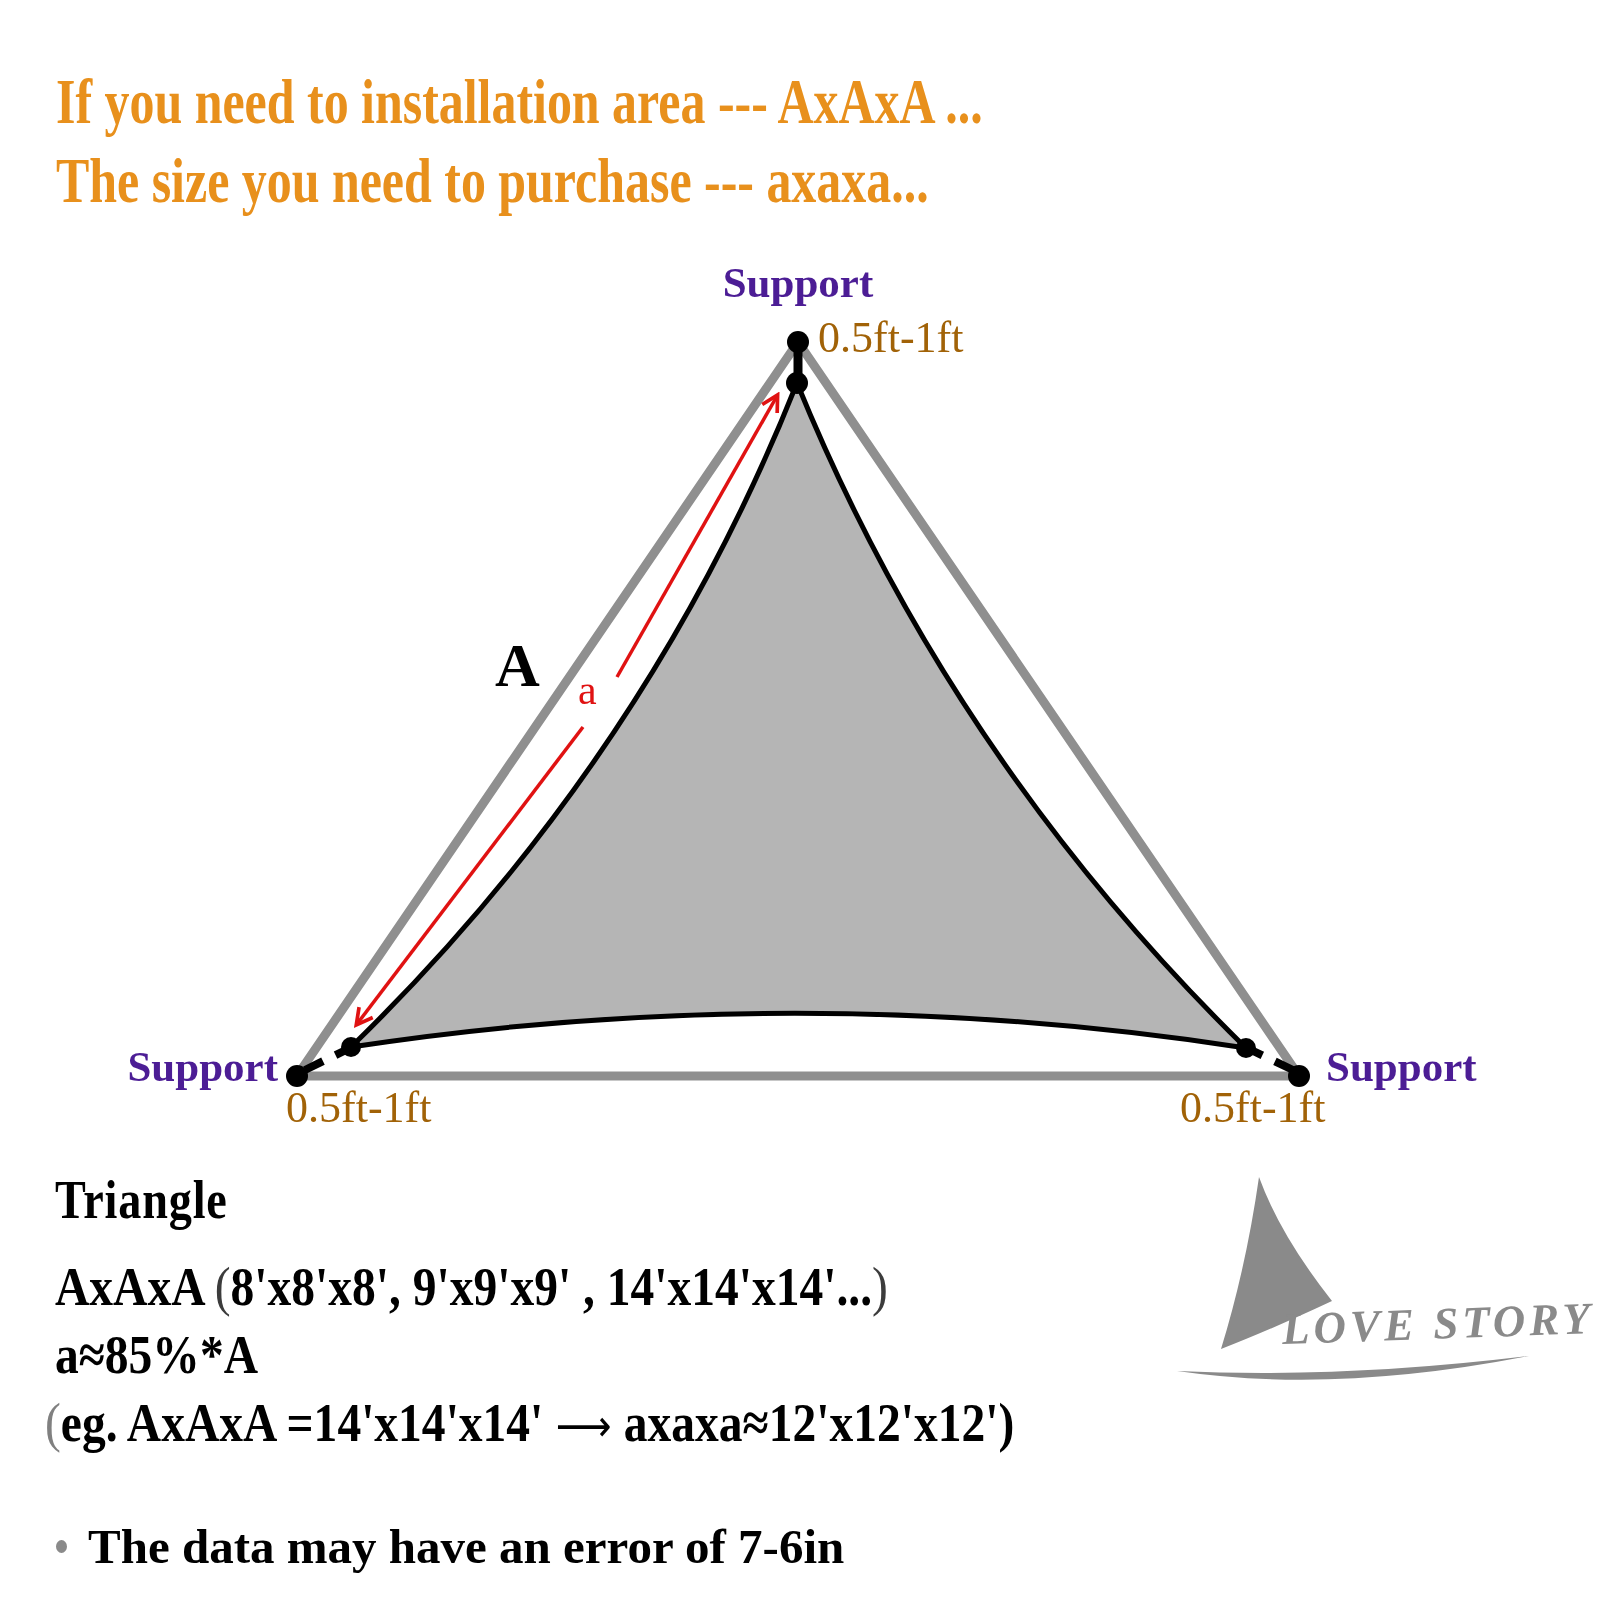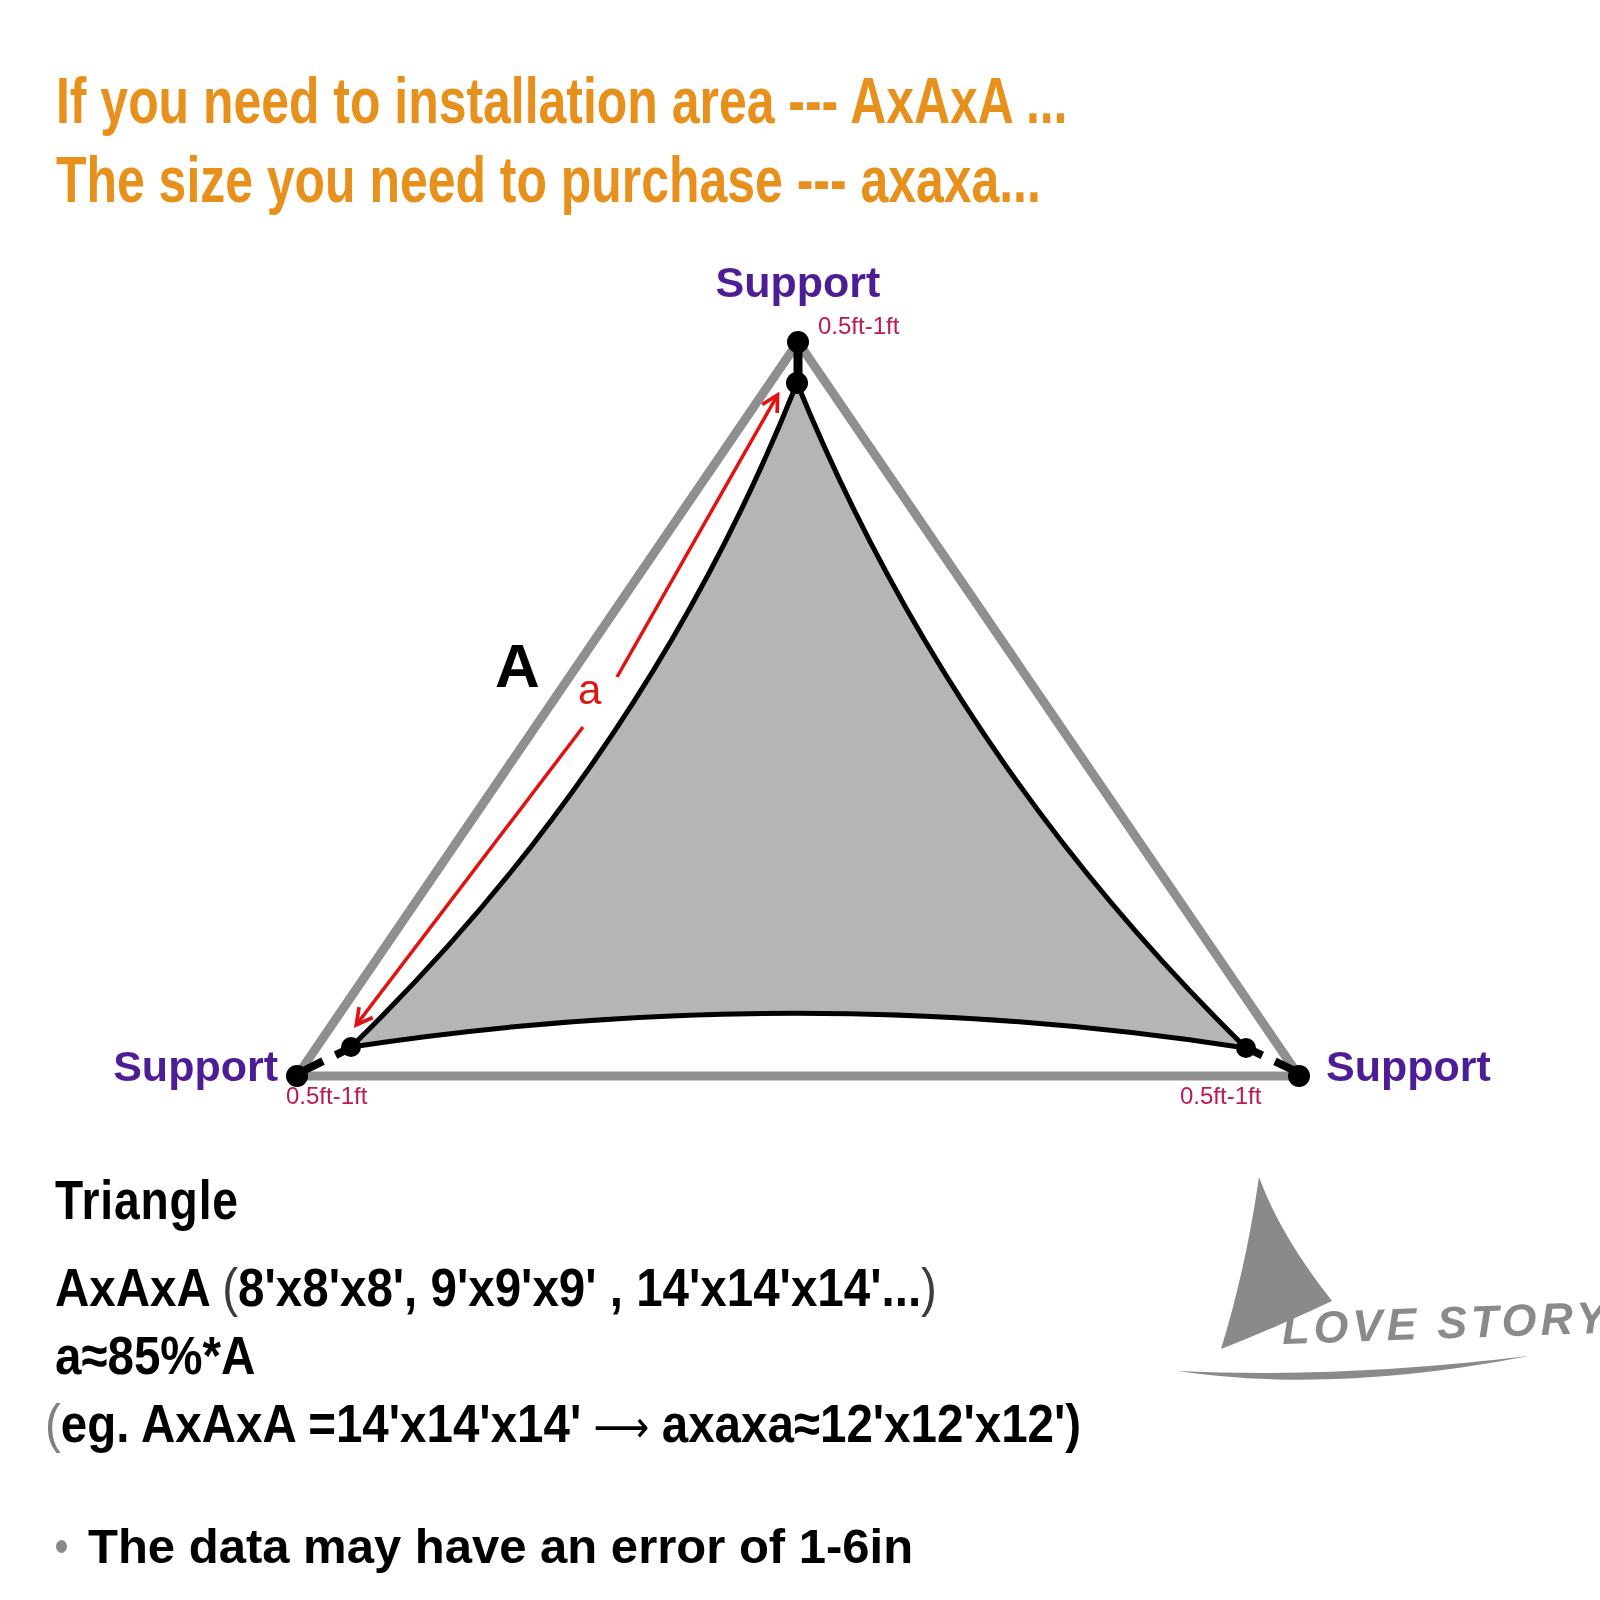--- a/index.html
+++ b/index.html
@@ -1,31 +1,31 @@
 <!DOCTYPE html>
 <html><head>
 <meta charset="utf-8">
 <style>
   html,body{margin:0;padding:0;background:#ffffff;}
   .canvas{
     position:relative;width:1600px;height:1600px;background:#ffffff;
-    font-family:Liberation Sans, sans-serif;overflow:hidden;color:#000;
+    font-family:Liberation Serif, serif;overflow:hidden;color:#000;
   }
   
   .headline{
     position:absolute;left:56px;top:62px;
     color:#E8901C;font-weight:bold;font-size:64px;line-height:79px;
     transform:scaleX(0.78);transform-origin:0 0;white-space:nowrap;
   }
   
   .diagram{position:absolute;left:0;top:0;width:1600px;height:1600px;}
   
   .dlabel{position:absolute;white-space:nowrap;}
   .support{font-weight:bold;font-size:43px;color:#4c1d95;}
-  .offset{font-size:24px;color:#be185d;}
+  .offset{font-size:44px;color:#a16207;}
   .support-top{left:648px;top:258px;width:300px;text-align:center;}
   .offset-top{left:818px;top:312px;}
   .support-left{left:50px;top:1042px;width:228px;text-align:right;}
   .offset-left{left:286px;top:1082px;}
   .support-right{left:1326px;top:1042px;}
   .offset-right{left:1180px;top:1082px;}
   .side-A{left:495px;top:630px;font-weight:bold;font-size:62px;color:#000;}
   .side-a{left:578px;top:666px;font-size:42px;color:#E01212;}
   
   .details-line{position:absolute;white-space:nowrap;transform:scaleX(0.88);transform-origin:0 0;}
@@ -105,17 +105,17 @@
 
   <div class="details-line d-heading">Triangle</div>
 
   <div class="details-line d-spec"><span>AxAxA </span><span class="thin-paren">(</span><span>8'x8'x8', 9'x9'x9' , 14'x14'x14'...</span><span class="thin-paren">)</span></div>
 
   <div class="details-line d-ratio">a≈85%*A</div>
 
   <div class="details-line d-example"><span class="gray-paren">(</span><span>eg. AxAxA =14'x14'x14'</span><span class="arrow-glyph">⟶</span><span>axaxa≈12'x12'x12'</span><span>)</span></div>
 
   <div class="note-bullet"></div>
-  <div class="note-text">The data may have an error of 1-6in</div>
+  <div class="note-text">The data may have an error of 7-6in</div>
 
   <div class="brand-text">LOVE STORY</div>
 
 </div>
 
 </body></html>

